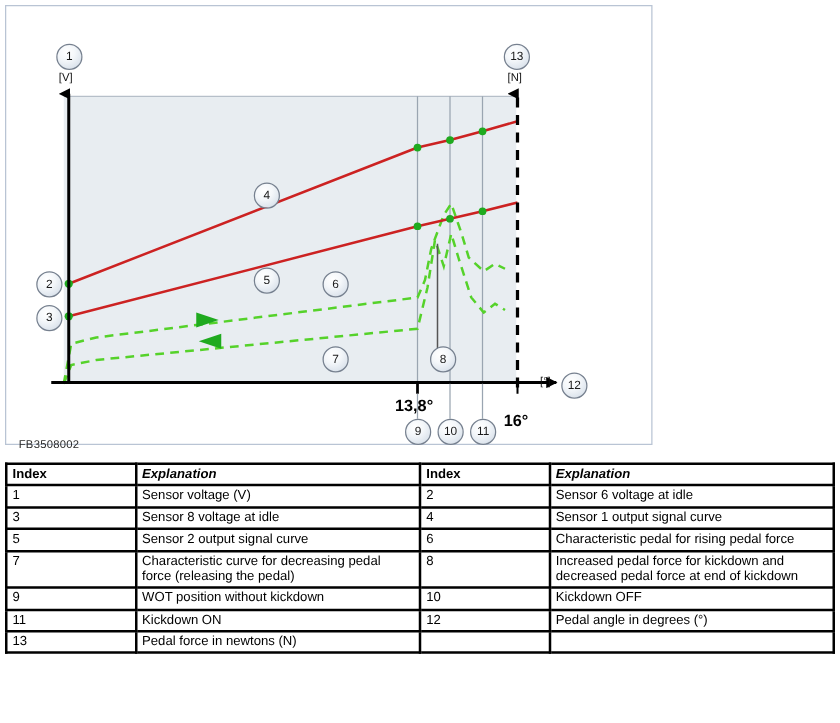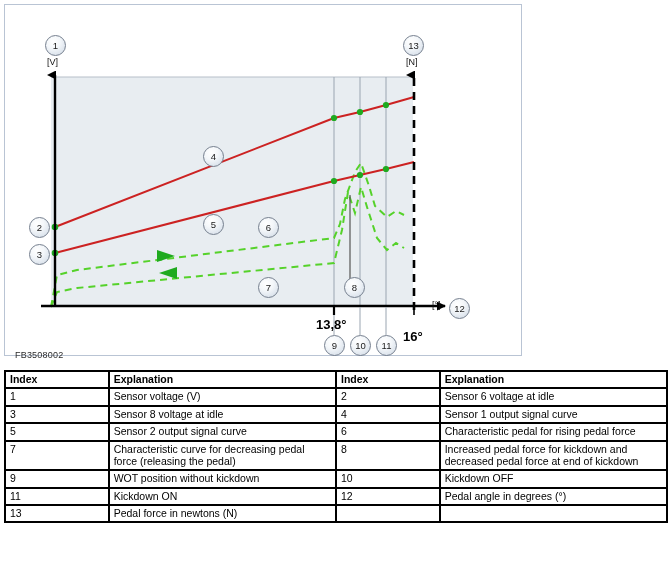--- a/index.html
+++ b/index.html
@@ -69,21 +69,21 @@
     padding: 1px 14px 2px 4px;
     font-size: 10.5px;
     color: #000;
     vertical-align: top;
     text-align: left;
     font-family: "Liberation Sans", sans-serif;
     line-height: 1.18;
   }
   #legend-table th { font-weight: bold; }
   .col-index { width: 93px; }
-  .col-expl  { width: 204px; }
+  .col-expl  { width: 204px; font-style: italic; }
   .cell-empty { }
 </style>
 </head>
 <body>
 
 <div id="root">
 
   <div id="figure">
 
     <div id="chart">

